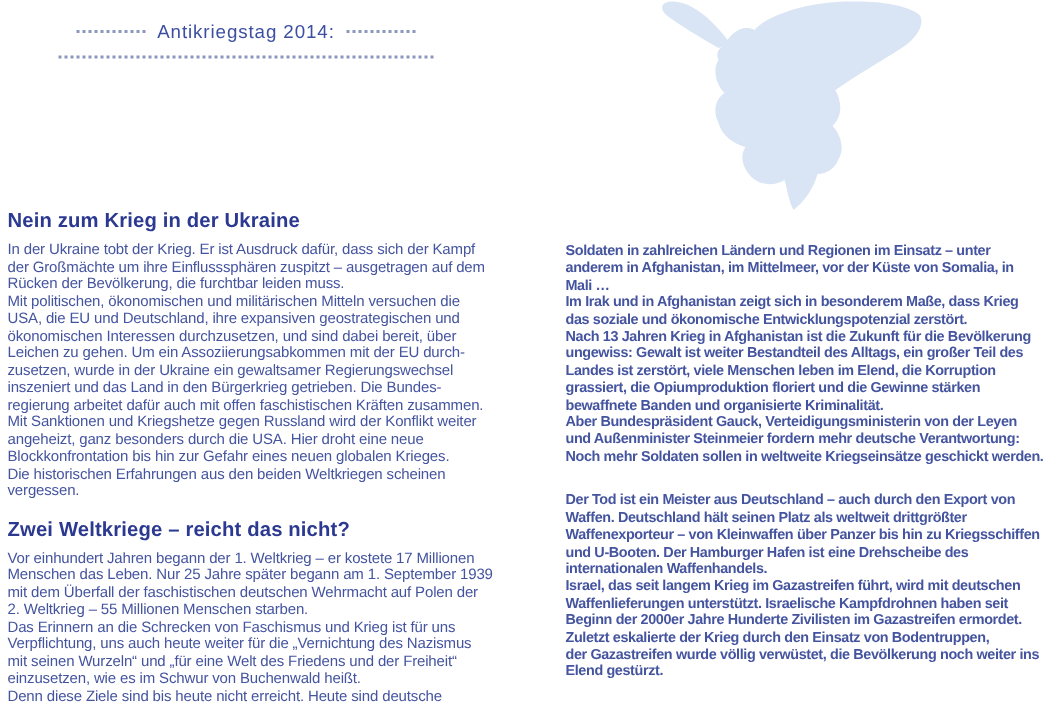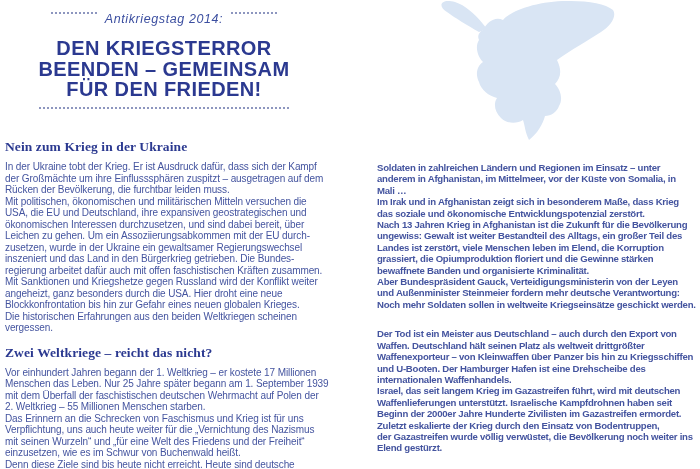--- a/index.html
+++ b/index.html
@@ -16,24 +16,24 @@
   }
   
   .header {
     position: absolute;
     left: 28px; top: 12px;
     width: 272px;
     text-align: center;
   }
   .kicker-row {
     display: flex;
+    align-items: center;
     justify-content: center;
     gap: 8px;
     height: 18px;
-    font-style: italic;
   }
   .dots {
     border-top: 2px dotted #8d96bf;
     height: 0;
   }
   .dots.side { width: 46px; }
   .kicker {
     color: #3c4fa0;
     font-size: 12.5px;
     font-weight: 500;
@@ -66,21 +66,20 @@
   }
   .col-left  { left: 5px;  top: 139px; width: 354px; }
   .col-right { left: 377px; top: 162px; width: 322px; }
   .section-heading {
     color: #2b3990;
     font-weight: bold;
     font-size: 13.5px;
     line-height: 16px;
     margin: 0 0 6px 0;
     letter-spacing: 0.1px;
-    font-family: Liberation Serif, serif;
   }
   .section + .section { margin-top: 11px; }
   .col-right .section + .section { margin-top: 18px; }
   .body-text {
     color: #44549f;
     font-size: 10px;
     line-height: 11.5px;
     letter-spacing: -0.1px;
     white-space: pre;
     margin: 0;
@@ -95,25 +94,20 @@
 </head>
 <body>
 
 <div class="page">
 
   <div class="header">
     <div class="kicker-row">
       <span class="dots side"></span>
       <span class="kicker">Antikriegstag 2014:</span>
       <span class="dots side"></span>
-    </div>
-    <div class="title">
-      <div>DEN KRIEGSTERROR</div>
-      <div>BEENDEN – GEMEINSAM</div>
-      <div>FÜR DEN FRIEDEN!</div>
     </div>
     <div class="title-underline"></div>
   </div>
 
   <svg class="dove" viewBox="0 0 200 150" aria-hidden="true">
     <g fill="#d9e5f4">
 
       <path d="M16,12 C6,6 10,-2 24,2 C34,5 44,14 52,24 L56,29 L48,32 C36,25 24,18 16,12 Z"></path>
 
       <path d="M52,30

